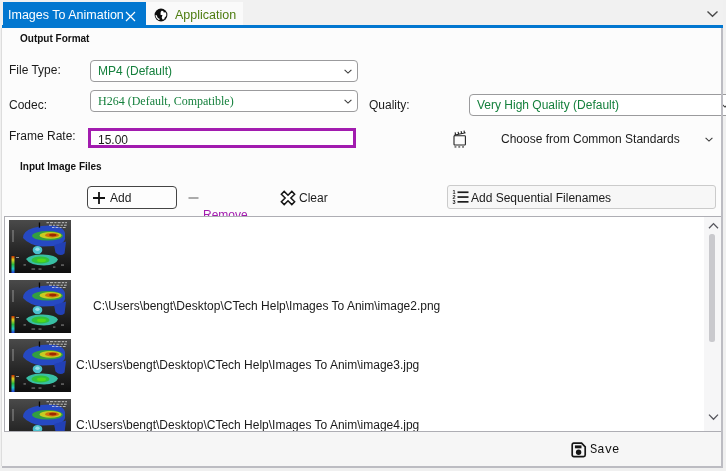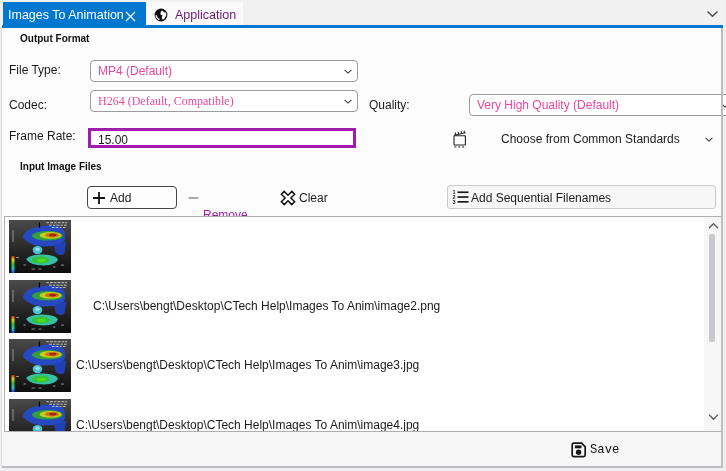--- a/index.html
+++ b/index.html
@@ -1,20 +1,20 @@
 <!DOCTYPE html>
 <html><head><meta charset="utf-8">
 <style>
   html,body{margin:0;padding:0;}
   body{width:726px;height:471px;background:#f0f0f0;position:relative;overflow:hidden;
        font-family:"Liberation Sans",sans-serif;color:#1a1a1a;}
   .abs{position:absolute;}
   .lbl{font-size:12px;color:#1b1b1b;white-space:nowrap;}
   .combo{position:absolute;background:#fff;border:1px solid #9b9b9d;border-radius:4px;
-         box-sizing:border-box;font-size:12px;color:#ec4899;display:flex;align-items:center;
+         box-sizing:border-box;font-size:12px;color:#15803d;display:flex;align-items:center;
          padding-left:7px;white-space:nowrap;}
   .combo svg{position:absolute;right:5px;top:50%;margin-top:-2.5px;}
   .bold{font-weight:bold;font-size:10px;color:#111;}
 </style></head>
 <body>
 
 <div class="abs" style="left:2px;top:0;width:720px;height:467px;background:#fcfcfc;"></div>
 
 <div class="abs" style="left:2px;top:0;width:721px;height:25px;background:#f1f1f1;"></div>
 <div class="abs" style="left:146px;top:2px;width:97px;height:23px;background:#fafafa;"></div>
@@ -23,21 +23,21 @@
 <div class="abs" style="left:8px;top:8px;font-size:12.5px;color:#fff;white-space:nowrap;">Images To Animation</div>
 <svg class="abs" style="left:125px;top:11px;" width="11" height="11" viewBox="0 0 11 11">
   <path d="M1,1 L10,10 M10,1 L1,10" stroke="#fff" stroke-width="1.2" fill="none"></path>
 </svg>
 
 <svg class="abs" style="left:154px;top:8px;" width="14" height="14" viewBox="0 0 14 14">
   <circle cx="7" cy="7" r="6.4" fill="#0d0d0d"></circle>
   <path d="M7.6,2.8 L9.4,2.9 L9.4,4.3 L11.9,4.5 Q12.5,6.0 12.2,7.9 L10.6,9.7 L10.2,11.2 L8.4,11.6 L7.7,9.2 L8.5,7.3 L6.5,6.7 L6.7,4.1 Z" fill="#fff"></path>
   <path d="M1.3,7.6 Q2.0,10.8 4.9,12.2 L5.9,10.9 Q3.2,10.2 2.5,7.0 Z" fill="#fff"></path>
 </svg>
-<div class="abs" style="left:175px;top:8px;font-size:12.5px;color:#701a75;white-space:nowrap;">Application</div>
+<div class="abs" style="left:175px;top:8px;font-size:12.5px;color:#4d7c0f;white-space:nowrap;">Application</div>
 
 <svg class="abs" style="left:706px;top:10px;" width="13" height="8" viewBox="0 0 13 8">
   <path d="M1.5,1.5 L6.5,6.2 L11.5,1.5" stroke="#4a4a4a" stroke-width="1.4" fill="none"></path>
 </svg>
 
 <div class="abs" style="left:2px;top:25px;width:721px;height:3px;background:#0277d0;"></div>
 
 <div class="abs bold" style="left:20px;top:33px;">Output Format</div>
 
 <div class="abs lbl" style="left:9px;top:63px;">File Type:</div>

